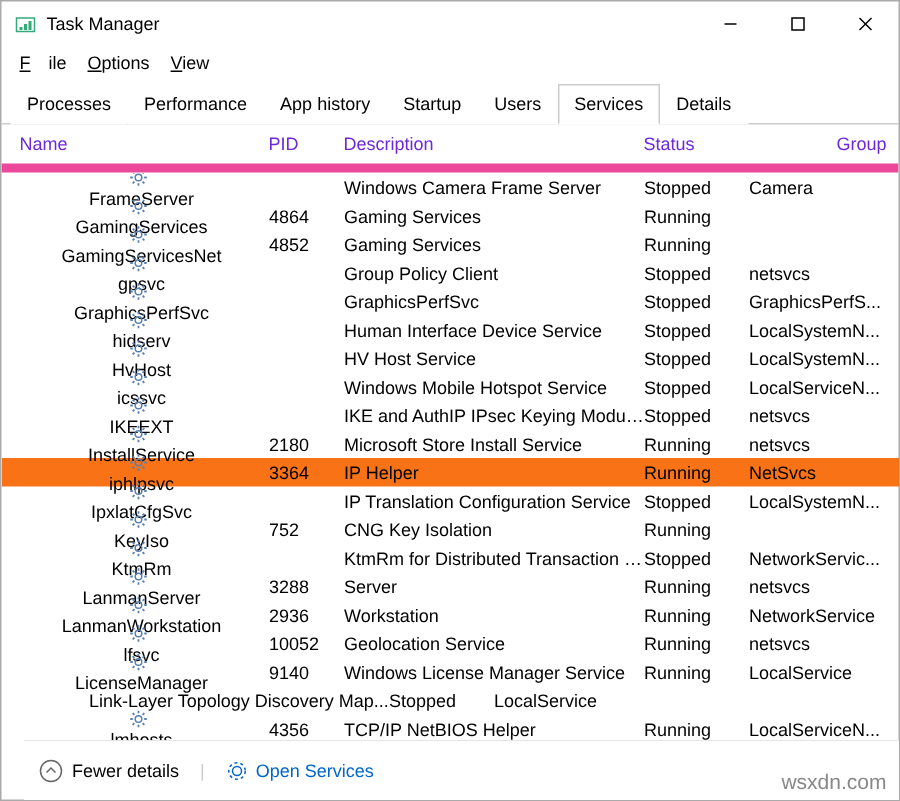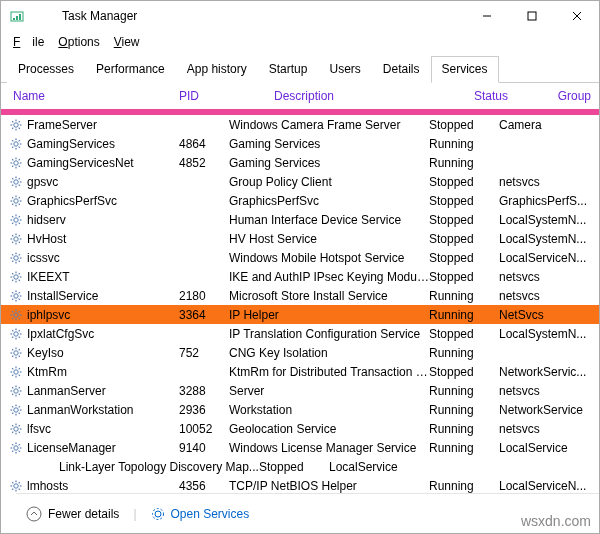--- a/index.html
+++ b/index.html
@@ -19,21 +19,21 @@
     display: flex;
     align-items: center;
     height: 30px;
     padding: 0 0 0 8px;
   }
   .titlebar .app-icon {
     width: 16px; height: 16px;
     display: inline-flex; align-items:center; justify-content:center;
     margin-right: 6px;
   }
-  .titlebar .title { flex: 0 0 auto; margin-left: 31px; }
+  .titlebar .title { flex: 0 0 auto; }
   .titlebar .spacer { flex: 1; }
   .winbtn {
     width: 45px; height: 30px;
     display: inline-flex; align-items:center; justify-content:center;
     color:#222;
   }
   .menubar {
     display:flex; gap:2px;
     padding: 2px 6px 4px 6px;
   }
@@ -61,21 +61,21 @@
   }
   .headers {
     display:flex;
     border-bottom:6px solid #ec4899;
     padding: 6px 8px 6px 8px;
     font-weight:400;
     color:#6d28d9;
   }
   .col-name { width: 170px; padding-left:4px;}
   .col-pid  { width: 50px; }
-  .col-desc { width: 200px; margin-left: 45px; }
+  .col-desc { width: 200px; }
   .col-stat { width: 70px; }
   .col-grp  { flex:1;text-align:right; }
   .rows {
     height: 380px;
     overflow-y: scroll;
     overflow-x: hidden;
   }
   .row {
     display:flex;
     padding: 1px 8px 1px 8px;
@@ -83,21 +83,21 @@
     height:19px;
     white-space:nowrap;
   }
   .row.selected { background:#f97316; }
   .row .svc-icon {
     width:14px; height:14px;
     display:inline-flex; align-items:center; justify-content:center;
     margin-right:4px;
     flex-shrink:0;
   }
-  .row .c-name { width:170px; overflow:hidden; text-overflow:ellipsis; display:flex; align-items:center;}
+  .row .c-name { width:170px; overflow:hidden; text-overflow:ellipsis; display:flex; align-items:center;flex-direction:column;}
   .row .c-pid  { width:50px; }
   .row .c-desc { width:200px; overflow:hidden; text-overflow:ellipsis;}
   .row .c-stat { width:70px; }
   .row .c-grp  { flex:1; overflow:hidden; text-overflow:ellipsis;}
   .footer {
     position:absolute;
     bottom:0; left:15px; right:0;
     height:40px;
     border-top:1px solid #e5e5e5;
     display:flex;
@@ -156,22 +156,22 @@
   <span><u>O</u>ptions</span>
   <span><u>V</u>iew</span>
 </div>
 
 <div class="tabs">
   <div class="tab">Processes</div>
   <div class="tab">Performance</div>
   <div class="tab">App history</div>
   <div class="tab">Startup</div>
   <div class="tab">Users</div>
+  <div class="tab active">Services</div>
   <div class="tab">Details</div>
-  <div class="tab active">Services</div>
 </div>
 
 <div class="headers">
   <div class="col-name">Name</div>
   <div class="col-pid">PID</div>
   <div class="col-desc">Description</div>
   <div class="col-stat">Status</div>
   <div class="col-grp">Group</div>
 </div>
 

